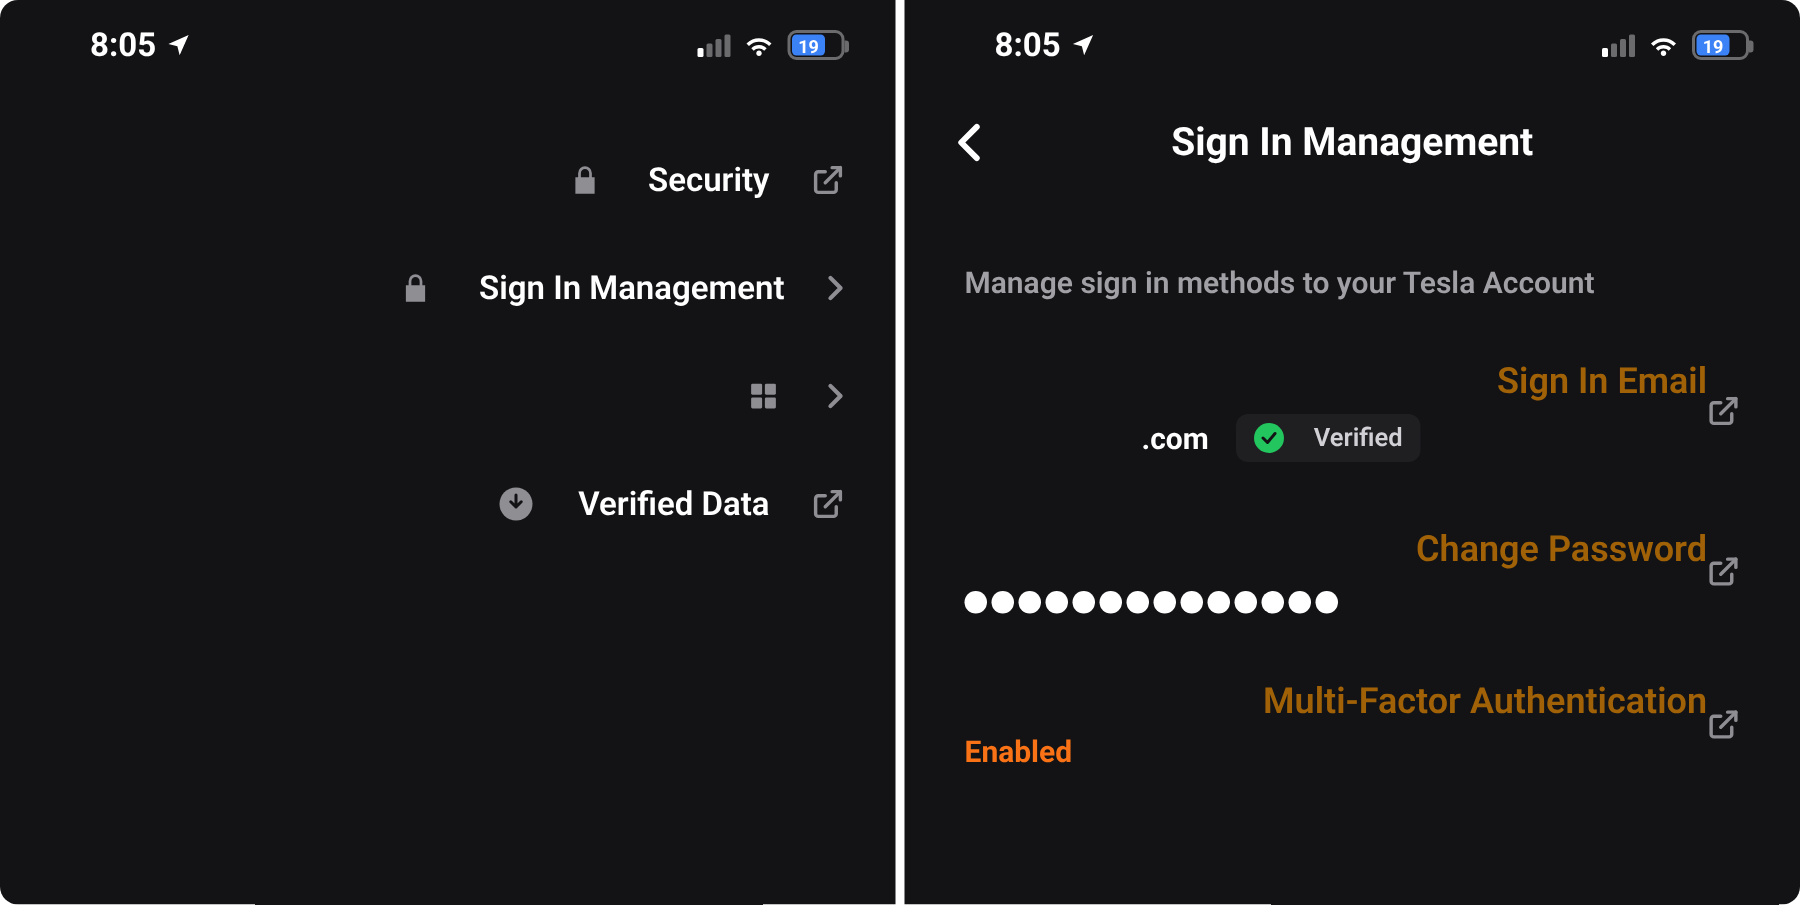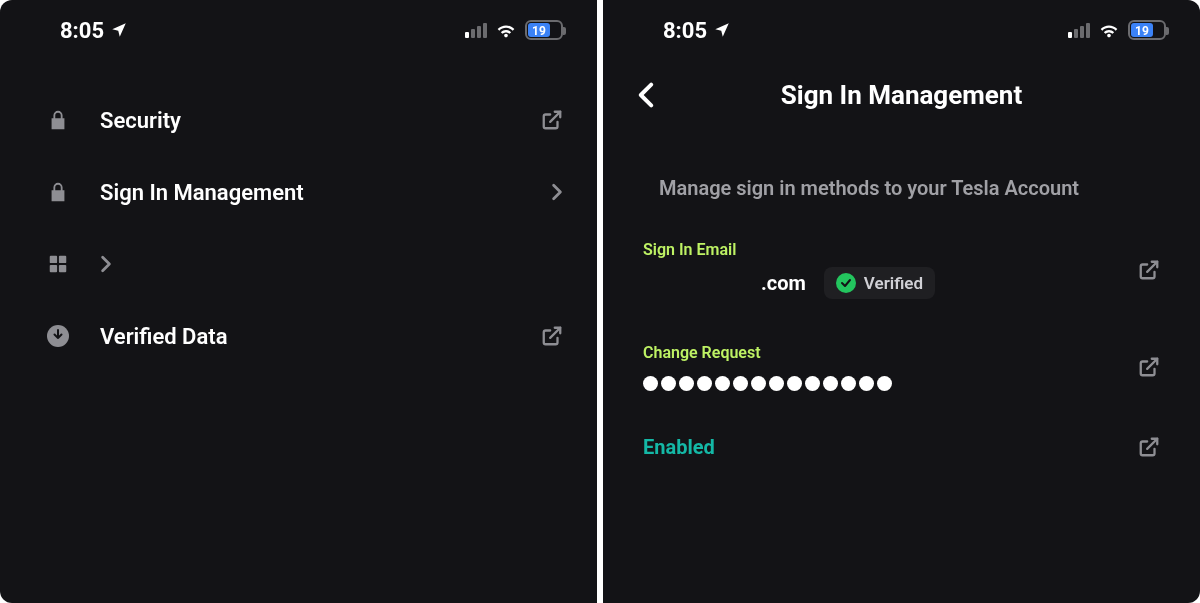--- a/index.html
+++ b/index.html
@@ -121,20 +121,21 @@
     font-size: 26px;
     font-weight: 700;
     color: #fff;
   }
   
   .menu-list {
     padding: 28px 34px 0 44px;
     display: flex;
     flex-direction: column;
     gap: 8px;
+    align-items: flex-end;
   }
   .menu-item {
     display: flex;
     align-items: center;
     height: 64px;
     gap: 28px;
   }
   .mi-icon {
     width: 28px;
     display: flex;
@@ -148,63 +149,64 @@
     font-weight: 600;
     color: #fff;
   }
   .mi-trailing {
     color: #8e8e93;
     display: flex;
     align-items: center;
   }
   
   .subhead {
-    padding: 46px 40px 0 56px;
+    padding: 46px 40px 0 40px;
     font-size: 20px;
     font-weight: 600;
     color: #a0a0a5;
   }
   .section {
     display: flex;
     justify-content: space-between;
     align-items: center;
     padding: 0 40px;
     margin-top: 44px;
   }
   .section-body {
     display: flex;
     flex-direction: column;
     gap: 8px;
     flex: 1;
   }
   .section-label {
-    font-size: 16px;
+    font-size: 24px;
     font-weight: 600;
-    color: #bef264;
+    color: #a16207;
+    text-align: right;
   }
   .section-value {
     font-size: 20px;
     font-weight: 700;
-    color: #14b8a6;
+    color: #f97316;
   }
   .email-row {
     display: flex;
     align-items: center;
     gap: 18px;
     margin-left: 118px;
   }
   .email-domain {
     font-size: 20px;
     font-weight: 700;
     color: #fff;
   }
   .badge {
     display: flex;
     align-items: center;
-    gap: 8px;
+    gap: 20px;
     background: #1f1f22;
     padding: 6px 12px;
     border-radius: 8px;
   }
   .badge-check {
     width: 20px;
     height: 20px;
     border-radius: 50%;
     background: #23c55e;
     display: flex;
@@ -398,21 +400,21 @@
         <svg width="22" height="22" viewBox="0 0 24 24" fill="none" stroke="currentColor" stroke-width="2.5" stroke-linecap="round" stroke-linejoin="round">
             <path d="M15 3h6v6"></path>
             <path d="M10 14L21 3"></path>
             <path d="M18 14v5a2 2 0 01-2 2H5a2 2 0 01-2-2V8a2 2 0 012-2h5"></path>
           </svg>
       </span>
     </div>
 
     <div class="section">
       <div class="section-body">
-        <span class="section-label">Change Request</span>
+        <span class="section-label">Change Password</span>
         <span class="password-dots" id="password-dots">
             <span class="dot"></span>
             <span class="dot"></span>
             <span class="dot"></span>
             <span class="dot"></span>
             <span class="dot"></span>
             <span class="dot"></span>
             <span class="dot"></span>
             <span class="dot"></span>
             <span class="dot"></span>
@@ -427,20 +429,21 @@
         <svg width="22" height="22" viewBox="0 0 24 24" fill="none" stroke="currentColor" stroke-width="2.5" stroke-linecap="round" stroke-linejoin="round">
             <path d="M15 3h6v6"></path>
             <path d="M10 14L21 3"></path>
             <path d="M18 14v5a2 2 0 01-2 2H5a2 2 0 01-2-2V8a2 2 0 012-2h5"></path>
           </svg>
       </span>
     </div>
 
     <div class="section">
       <div class="section-body">
+        <span class="section-label">Multi-Factor Authentication</span>
         <span class="section-value">Enabled</span>
       </div>
       <span class="ext-icon">
         <svg width="22" height="22" viewBox="0 0 24 24" fill="none" stroke="currentColor" stroke-width="2.5" stroke-linecap="round" stroke-linejoin="round">
             <path d="M15 3h6v6"></path>
             <path d="M10 14L21 3"></path>
             <path d="M18 14v5a2 2 0 01-2 2H5a2 2 0 01-2-2V8a2 2 0 012-2h5"></path>
           </svg>
       </span>
     </div>

